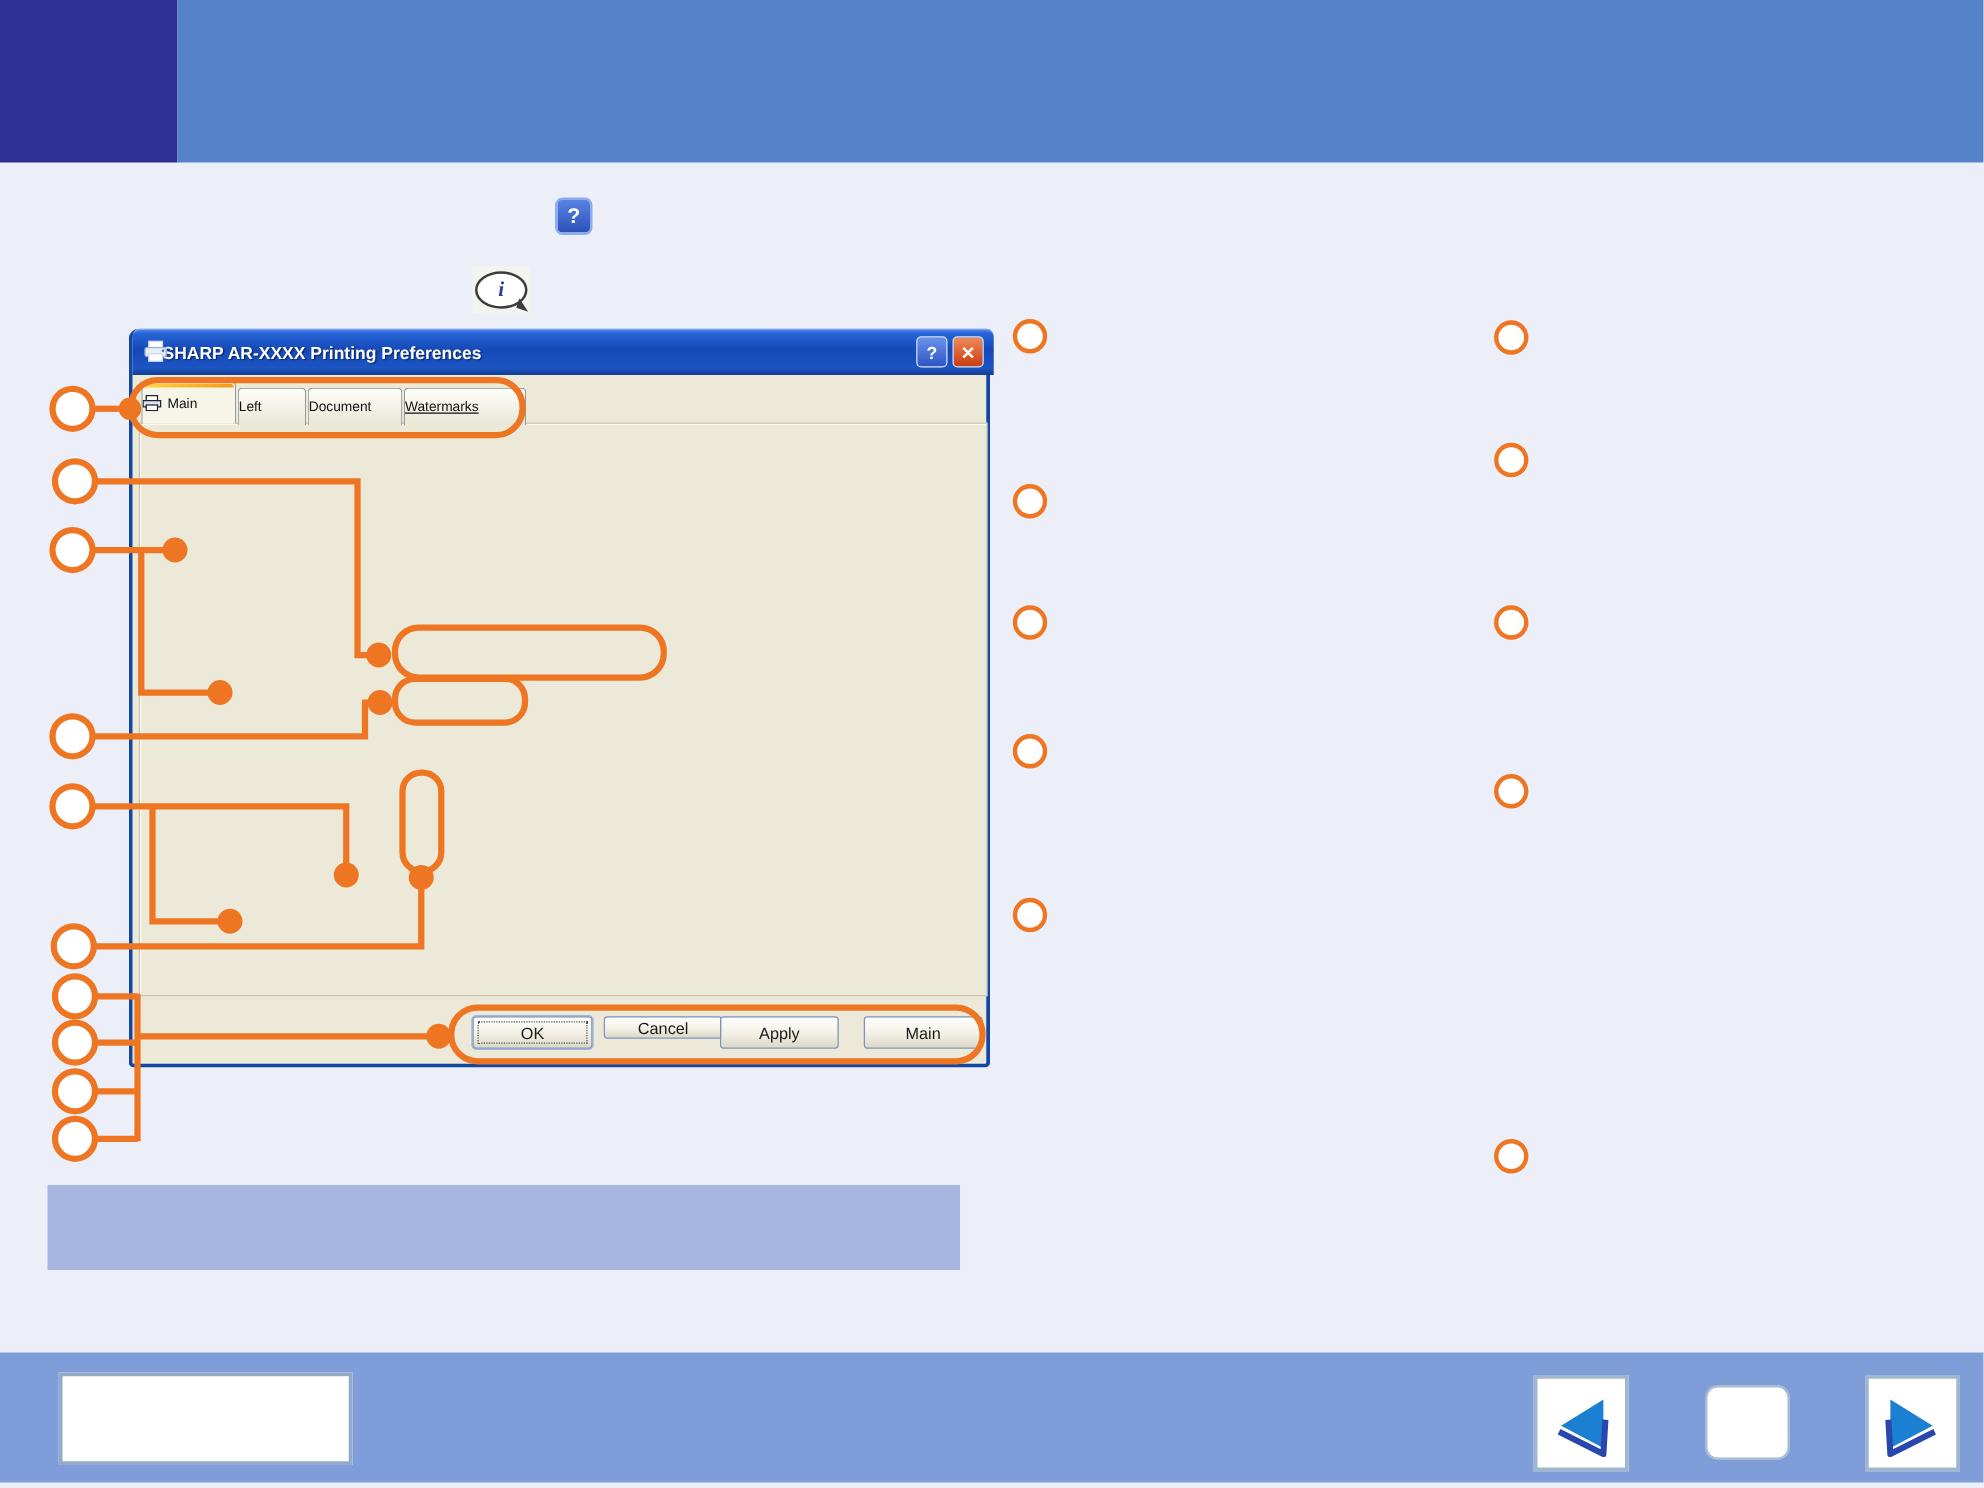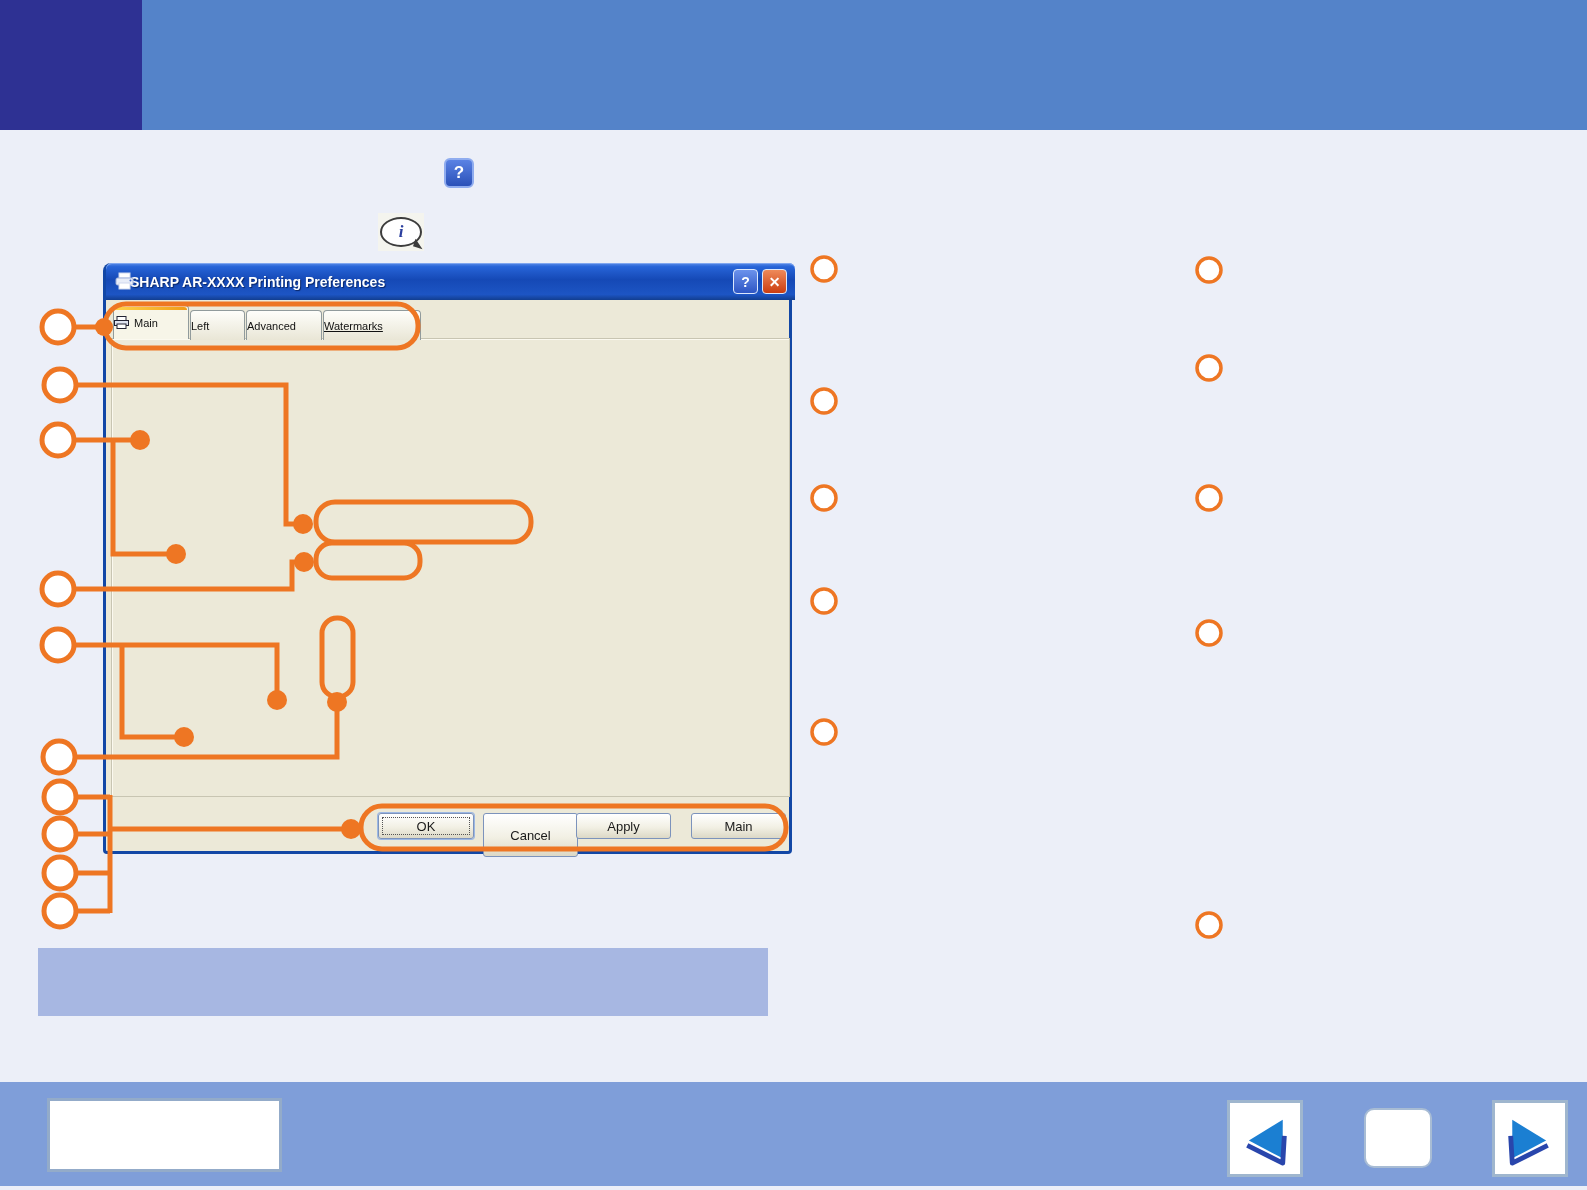--- a/index.html
+++ b/index.html
@@ -155,21 +155,21 @@
         <rect x="3" y="0.5" width="9" height="4" fill="#fff" stroke="#223"></rect>
         <rect x="0.5" y="4.5" width="14" height="5" fill="#dfe3f0" stroke="#223"></rect>
         <rect x="3" y="8" width="9" height="4.5" fill="#fff" stroke="#223"></rect>
       </svg>
       <span>Main</span>
     </div>
     <div class="abs tab tab-inactive" id="tab-paper">
       <span>Left</span>
     </div>
     <div class="abs tab tab-inactive" id="tab-advanced">
-      <span>Advanced</span>
+      <span>Document</span>
     </div>
     <div class="abs tab tab-inactive" id="tab-watermarks">
       <span>Watermarks</span>
     </div>
 
     <div class="abs" id="tab-page"></div>
 
     <div class="abs" id="banner">
       <div class="paper-deco" style="left:330px;top:4px;transform:rotate(-14deg)"></div>
       <div class="paper-deco" style="left:400px;top:-6px;transform:rotate(10deg)"></div>
@@ -292,21 +292,21 @@
     <div class="abs field disabled" style="left:465px;top:336px;width:187px;height:25px">
       <span class="val">None</span>
       <div class="dd-arrow">
           <div class="chev"></div>
         </div>
     </div>
     <div class="cb disabled" style="left:467px;top:376px;width:14px;height:14px"></div>
     <span class="label dis" style="left:487px;top:376px">Punch</span>
 
     <div class="abs xp-btn" id="ok-btn" style="left:272px;top:550px;width:96px;height:26px">OK</div>
-    <div class="abs xp-btn" style="left:377px;top:550px;width:95px;height:44px">Cancel</div>
+    <div class="abs xp-btn" style="left:377px;top:550px;width:95px;height:18px">Cancel</div>
     <div class="abs xp-btn" style="left:470px;top:550px;width:95px;height:26px">Apply</div>
     <div class="abs xp-btn" style="left:585px;top:550px;width:95px;height:26px">Main</div>
   </div>
 
   <svg class="abs" id="callout-svg" viewBox="0 0 1587 1190">
     <g stroke="#EE7623" stroke-width="5" fill="none">
       <path d="M 75 327 H 98"></path>
       <path d="M 77 385 H 286 V 524 H 296"></path>
       <path d="M 75 440 H 133"></path>
       <path d="M 113 440 V 554 H 168"></path>

